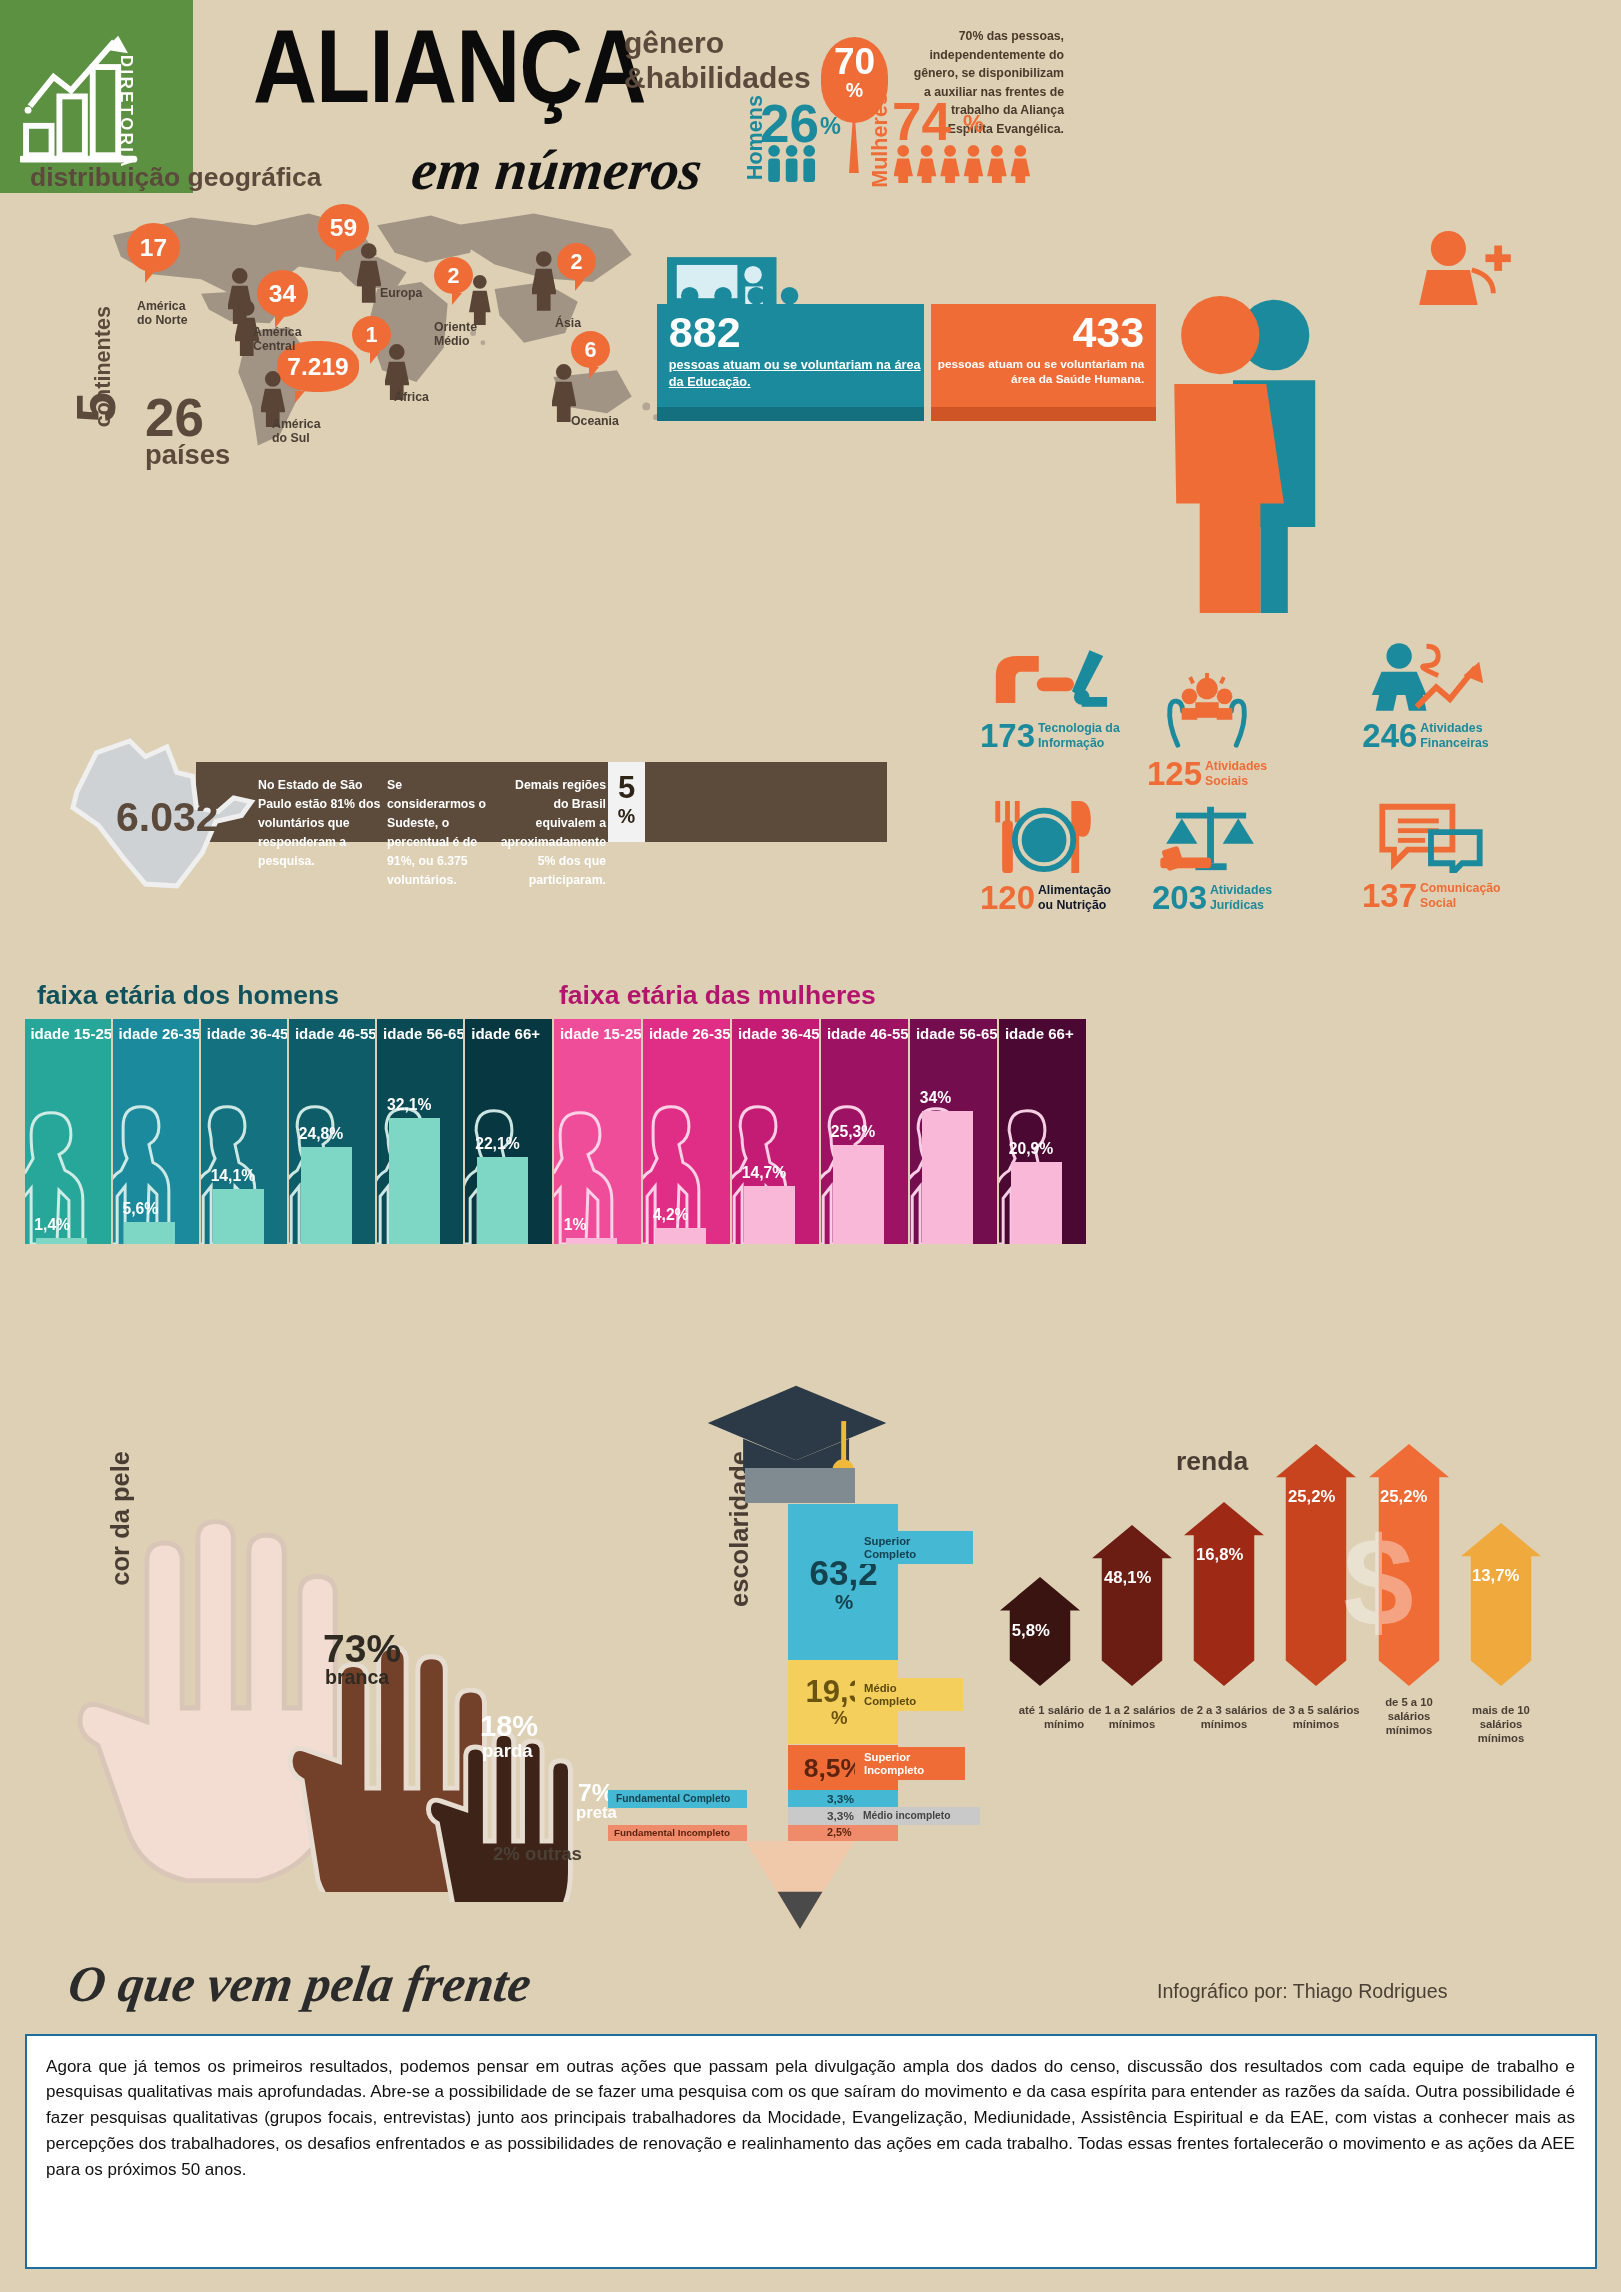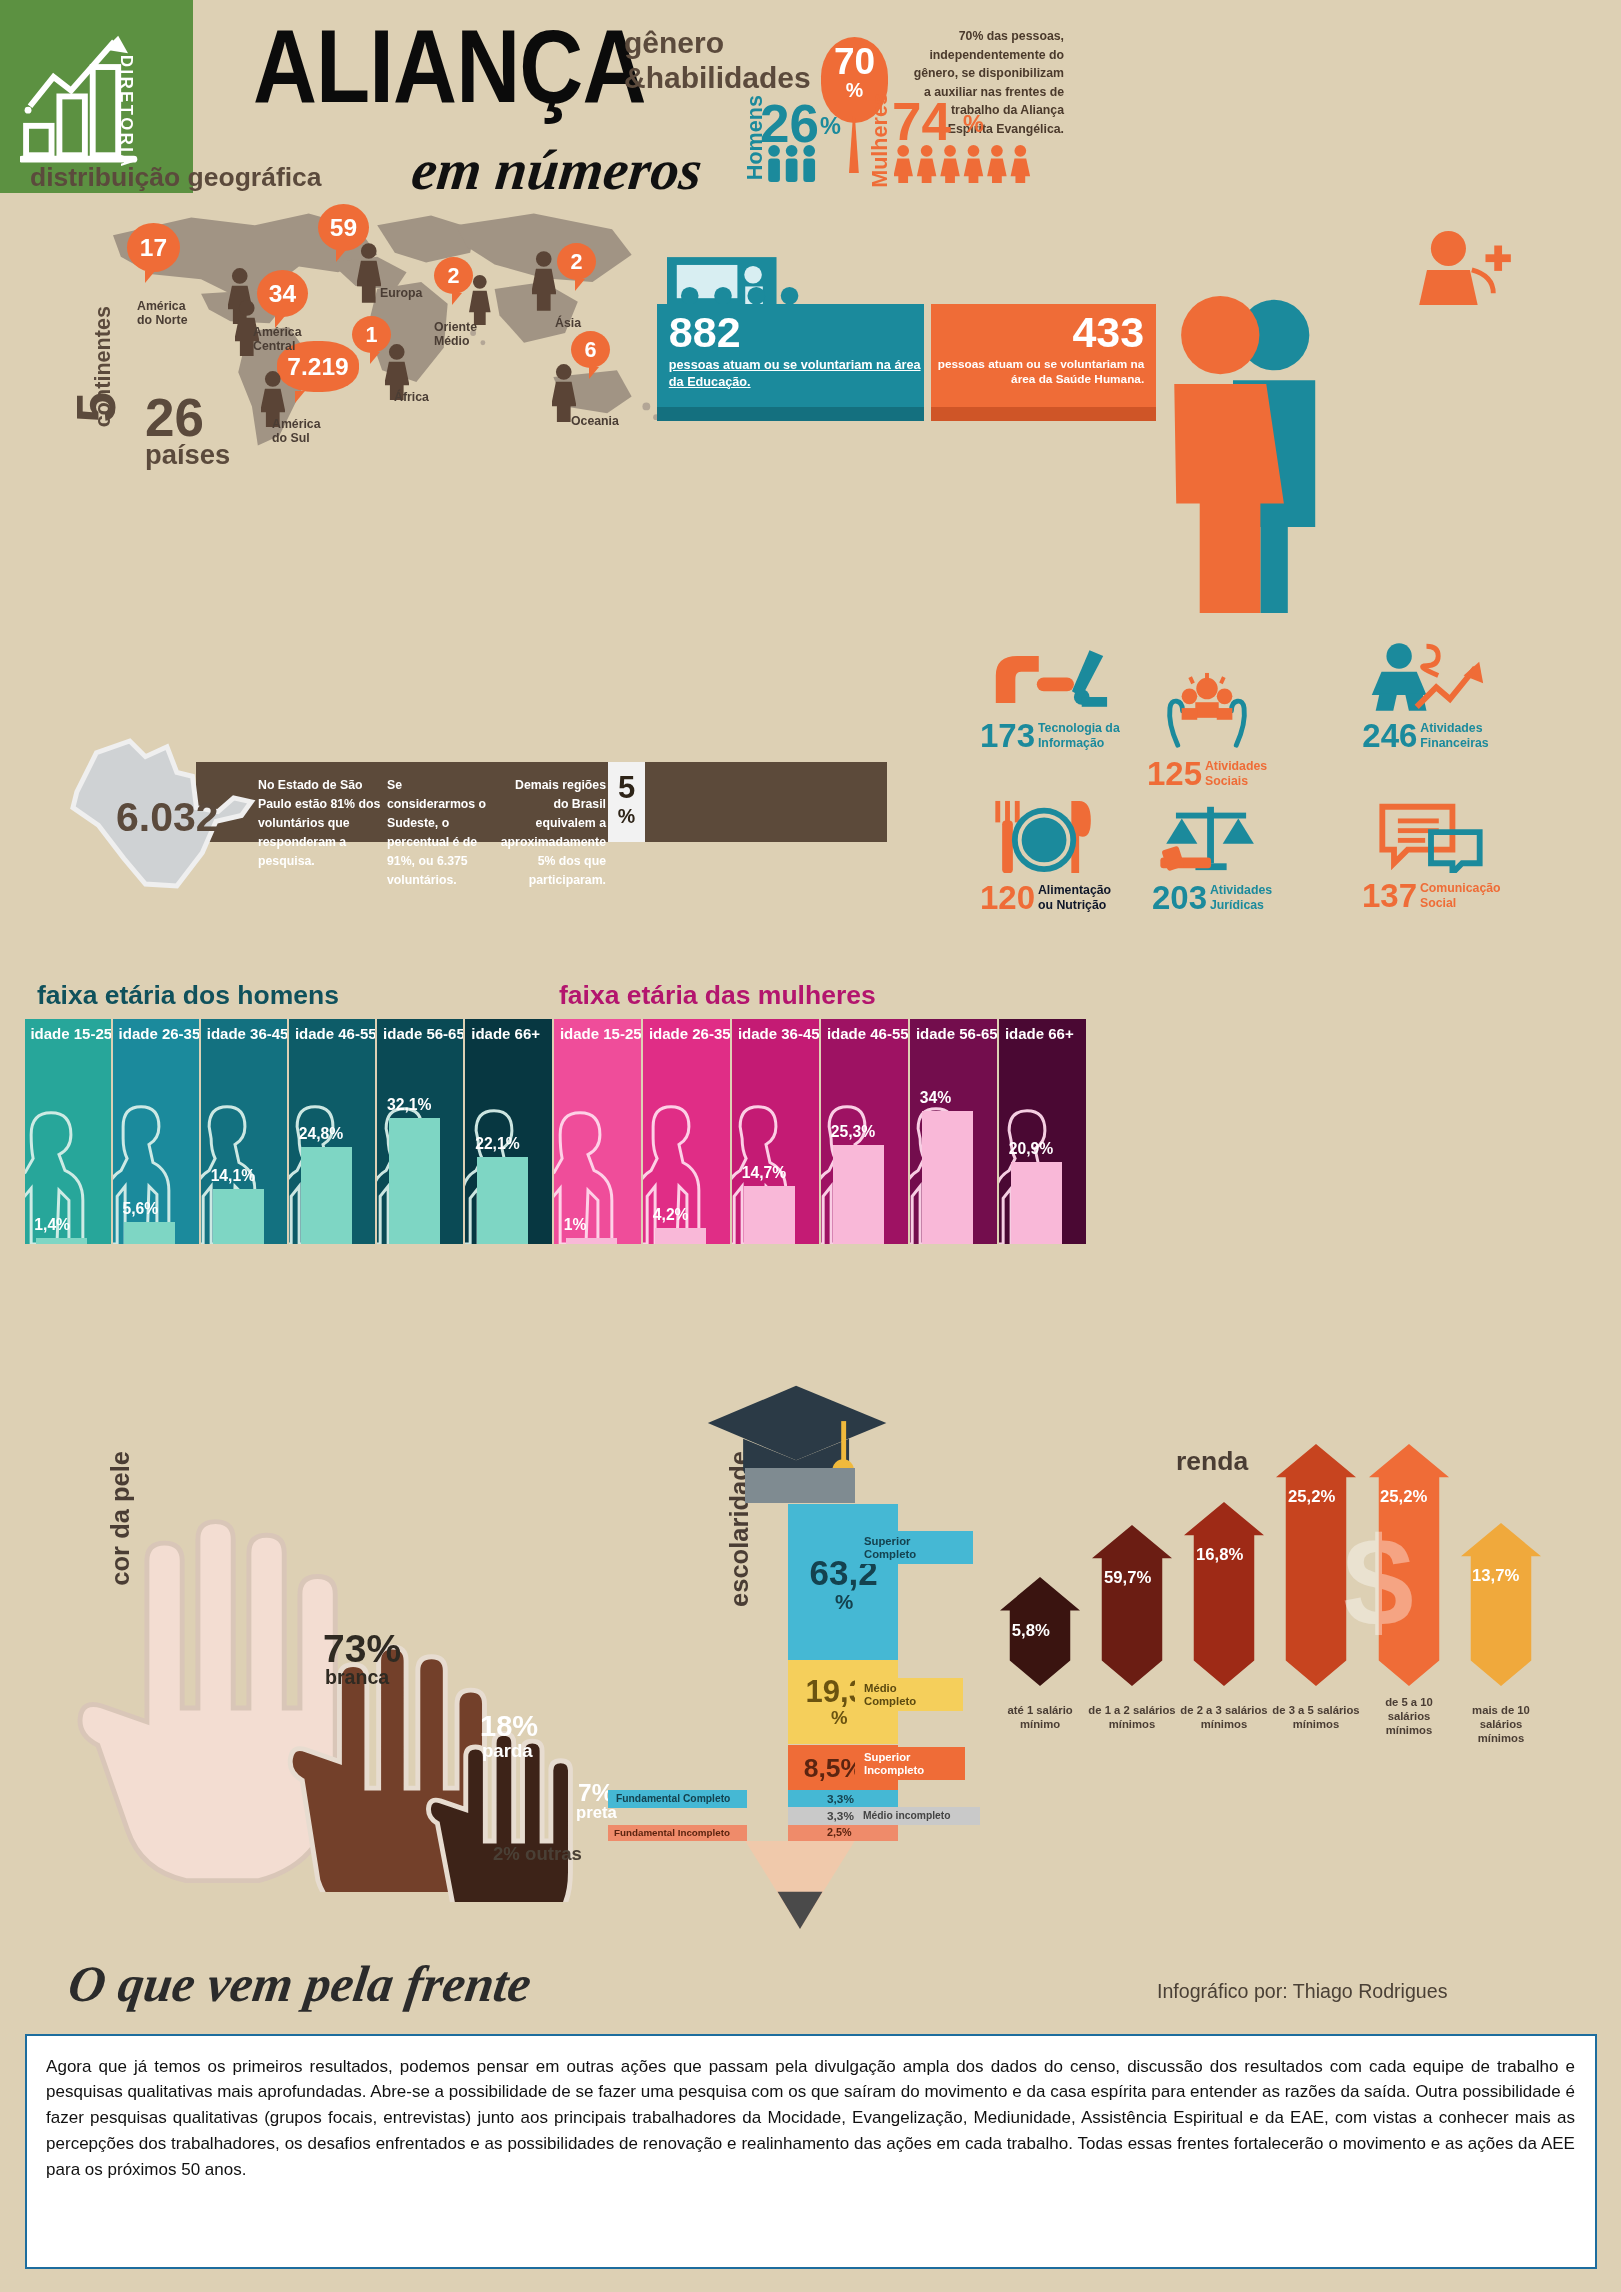--- a/index.html
+++ b/index.html
@@ -671,27 +671,27 @@
 </svg>
 
 <div class="abs" id="renda-title">renda</div>
 <div class="abs" id="chart-renda" style="left:1000px;top:1392px;width:588px;height:392px;">
     <div style="position: absolute; left: 0px; bottom: 98px; width: 80px; height: 109px;">
       <svg viewBox="0 0 82 110.81481481481481" preserveAspectRatio="none" style="width: 100%; height: 100%; display: block;">
         <polygon points="41,0 82,34 72,34 72,84.81481481481481 41,110.81481481481481 10,84.81481481481481 10,34 0,34" fill="#3a1410"></polygon>
       </svg>
     </div>
     <div class="renda-val" style="left: 11.8px; top: 229px;">5,8%</div>
-    <div class="renda-cat" style="left: -3.9px; top: 312px; width: 88px;">até 1 salário mínimo</div>
+    <div class="renda-cat" style="left: -3.9px; top: 312px; width: 88px; text-align: right;">até 1 salário mínimo</div>
     <div style="position: absolute; left: 92px; bottom: 98px; width: 80px; height: 161px;">
       <svg viewBox="0 0 82 164.2962962962963" preserveAspectRatio="none" style="width: 100%; height: 100%; display: block;">
         <polygon points="41,0 82,34 72,34 72,138.2962962962963 41,164.2962962962963 10,138.2962962962963 10,34 0,34" fill="#6b1d13"></polygon>
       </svg>
     </div>
-    <div class="renda-val" style="left: 104px; top: 176px;">59,7%</div>
+    <div class="renda-val" style="left: 104px; top: 176px;">48,1%</div>
     <div class="renda-cat" style="left: 88px; top: 312px; width: 88px;">de 1 a 2 salários mínimos</div>
     <div style="position: absolute; left: 184px; bottom: 98px; width: 80px; height: 184px;">
       <svg viewBox="0 0 82 188.22222222222223" preserveAspectRatio="none" style="width: 100%; height: 100%; display: block;">
         <polygon points="41,0 82,34 72,34 72,162.22222222222223 41,188.22222222222223 10,162.22222222222223 10,34 0,34" fill="#9e2a16"></polygon>
       </svg>
     </div>
     <div class="renda-val" style="left: 196px; top: 153px;">16,8%</div>
     <div class="renda-cat" style="left: 180px; top: 312px; width: 88px;">de 2 a 3 salários mínimos</div>
     <div style="position: absolute; left: 276px; bottom: 98px; width: 80px; height: 242px;">
       <svg viewBox="0 0 82 247.33333333333334" preserveAspectRatio="none" style="width: 100%; height: 100%; display: block;">

